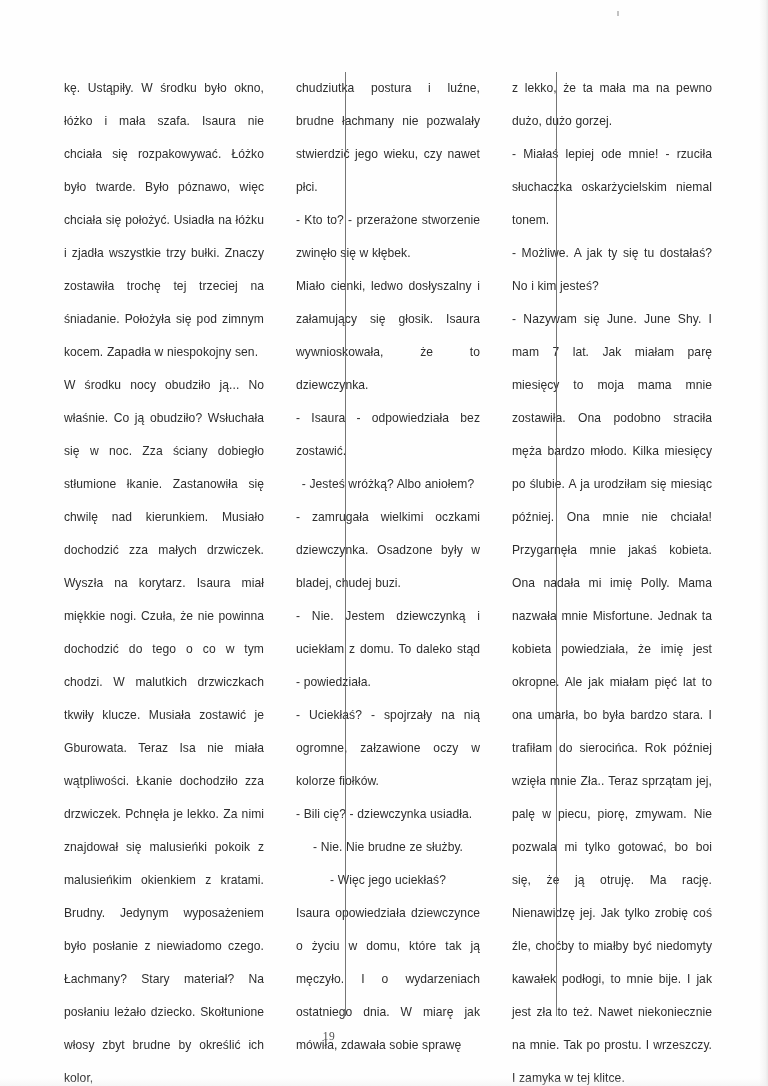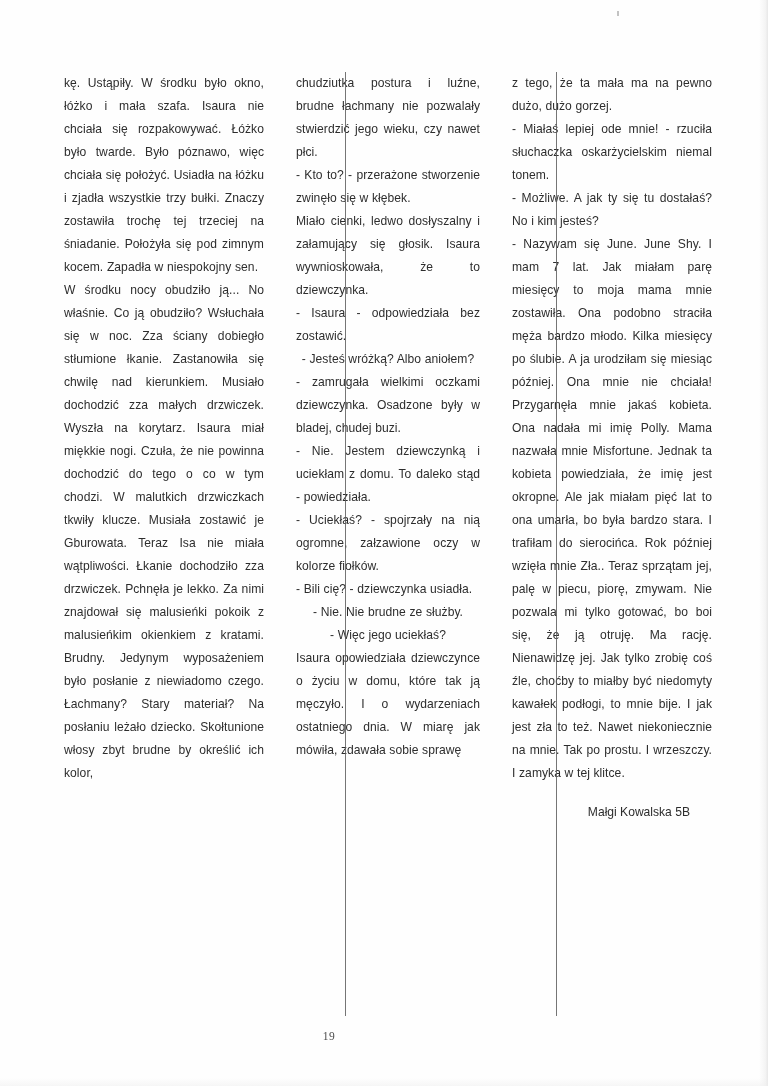--- a/index.html
+++ b/index.html
@@ -77,21 +77,21 @@
     height: 944px;
     background: #5d5d5d;
     opacity: .85;
   }
   .rule-1 { left: 281px; }
   .rule-2 { left: 492px; }
 
   p.para {
     margin: 0;
     font-size: 12.1px;
-    line-height: 23px;
+    line-height: 33px;
     text-align: justify;
     text-justify: inter-word;
     letter-spacing: 0.05px;
     word-spacing: 0.2px;
     color: #2d2d2d;
   }
   p.para.last-nojustify {
     text-align: center;
   }
   .signature {
@@ -138,21 +138,21 @@
       <p class="para">- zamrugała wielkimi oczkami dziewczynka. Osadzone były w bladej, chudej buzi.</p>
       <p class="para">- Nie. Jestem dziewczynką i uciekłam z domu. To daleko stąd - powiedziała.</p>
       <p class="para">- Uciekłaś? - spojrzały na nią ogromne, załzawione oczy w kolorze fiołków.</p>
       <p class="para">- Bili cię? - dziewczynka usiadła.</p>
       <p class="para last-nojustify">- Nie. Nie brudne ze służby.</p>
       <p class="para last-nojustify">- Więc jego uciekłaś?</p>
       <p class="para">Isaura opowiedziała dziewczynce o życiu w domu, które tak ją męczyło. I o wydarzeniach ostatniego dnia. W miarę jak mówiła, zdawała sobie sprawę</p>
     </div>
 
     <div class="col col-3">
-      <p class="para">z tego, że ta mała ma na pewno dużo, dużo gorzej.</p>
+      <p class="para">z lekko, że ta mała ma na pewno dużo, dużo gorzej.</p>
       <p class="para">- Miałaś lepiej ode mnie! - rzuciła słuchaczka oskarżycielskim niemal tonem.</p>
       <p class="para">- Możliwe. A jak ty się tu dostałaś? No i kim jesteś?</p>
       <p class="para">- Nazywam się June. June Shy. I mam 7 lat. Jak miałam parę miesięcy to moja mama mnie zostawiła. Ona podobno straciła męża bardzo młodo. Kilka miesięcy po ślubie. A ja urodziłam się miesiąc później. Ona mnie nie chciała! Przygarnęła mnie jakaś kobieta. Ona nadała mi imię Polly. Mama nazwała mnie Misfortune. Jednak ta kobieta powiedziała, że imię jest okropne. Ale jak miałam pięć lat to ona umarła, bo była bardzo stara. I trafiłam do sierocińca. Rok później wzięła mnie Zła.. Teraz sprzątam jej, palę w piecu, piorę, zmywam. Nie pozwala mi tylko gotować, bo boi się, że ją otruję. Ma rację. Nienawidzę jej. Jak tylko zrobię coś źle, choćby to miałby być niedomyty kawałek podłogi, to mnie bije. I jak jest zła to też. Nawet niekoniecznie na mnie. Tak po prostu. I wrzeszczy. I zamyka w tej klitce.</p>
       <p class="signature">Małgi Kowalska 5B</p>
     </div>
 
     <div class="rule rule-1"></div>
     <div class="rule rule-2"></div>
   </div>
 

